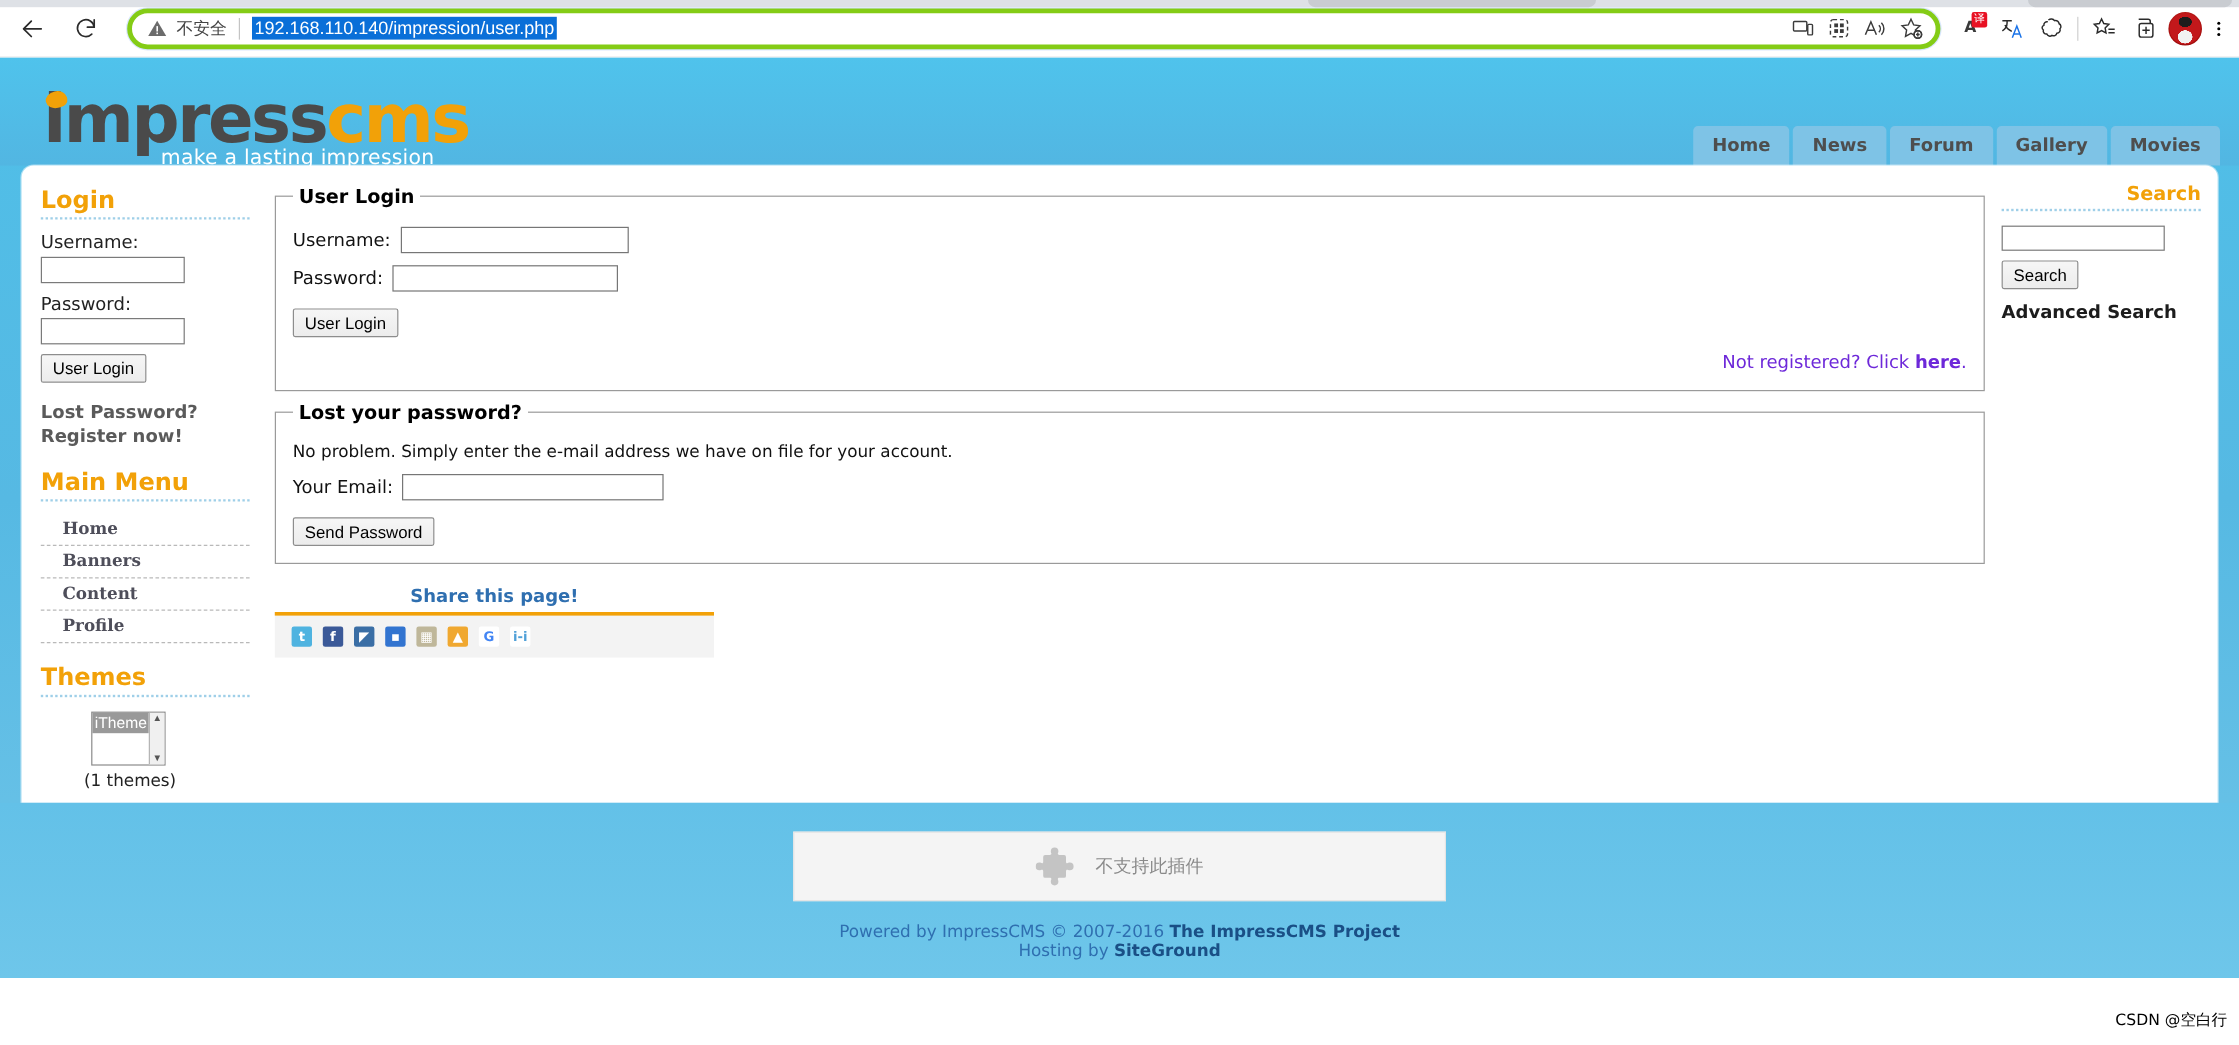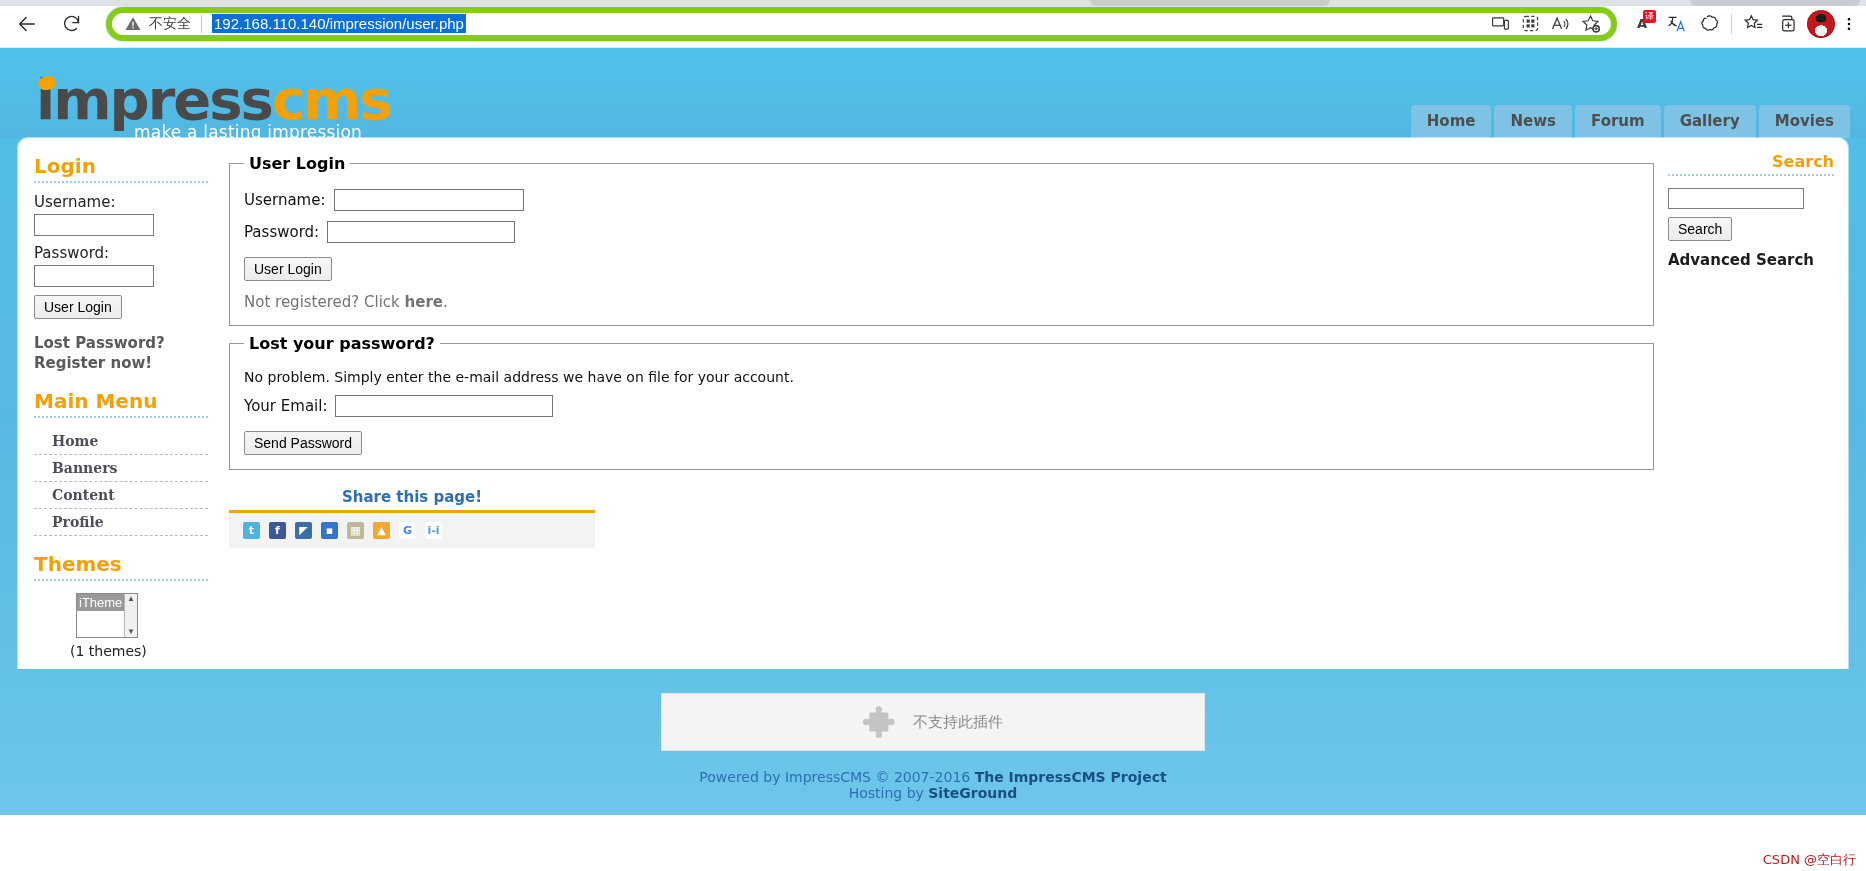--- a/index.html
+++ b/index.html
@@ -43,21 +43,21 @@
   }
   .nav-btn svg { display:block; }
   .back-btn { margin-left: 8px; }
   .reload-btn { margin-left: 6px; }
 
   .omnibox {
     flex: 1 1 auto;
     height: 34px;
     margin: 0 8px 0 16px;
     background: #ffffff;
-    border: 6px solid #84cc16;
+    border: 4px solid #84cc16;
     border-radius: 18px;
     display: flex;
     align-items: center;
     padding: 0 6px 0 12px;
     box-shadow: 0 0 0 1px rgba(168,199,250,.45);
     min-width: 0;
   }
   .warn-icon { width: 18px; height: 18px; flex: 0 0 auto; }
   .omni-sec-text {
     font-size: 14px; color: #444; margin-left: 7px; white-space: nowrap;
@@ -302,22 +302,23 @@
   }
   .ftext {
     height: 22px; border: 1px solid #767676; background: #fff;
     margin-left: 8px;
   }
   .w-user { width: 190px; }
   .w-pass { width: 188px; }
   .w-email { width: 218px; }
   .form-btn-row { margin-top: 14px; }
   .notreg {
+    text-align: right;
     font-size: 15px;
-    color: #737373;
+    color: #6d28d9;
     font-family: "DejaVu Sans", sans-serif;
     margin-top: 12px;
   }
   .notreg b { font-weight: bold; }
   .lost-text {
     font-size: 14px; color: #111; margin: 10px 0 0 0;
     font-family: "DejaVu Sans", sans-serif;
   }
   .share-wrap { margin-top: 18px; width: 366px; }
   .share-title {
@@ -383,22 +384,22 @@
     text-align: center; margin-top: 18px;
     color: #2f6fb0; font-size: 14px;
     font-family: "DejaVu Sans", sans-serif;
     line-height: 16px;
   }
   .footer-credits b { color: #1a4f86; }
   .footer-credits .site-g { color: #1a4f86; font-weight: bold; }
 
   .watermark {
     position: absolute;
-    right: 10px; bottom: 2px;
-    color: #b91c1c; font-size: 13px;
+    right: 10px; bottom: 12px;
+    color: #000000; font-size: 13px;
     font-family: "DejaVu Sans", sans-serif;
   }
 </style>
 </head>
 <body>
 
 <div class="browser-top">
   <div class="tabstrip-stub"></div>
   <div class="tabstub-a"></div>
   <div class="tabstub-b"></div>

